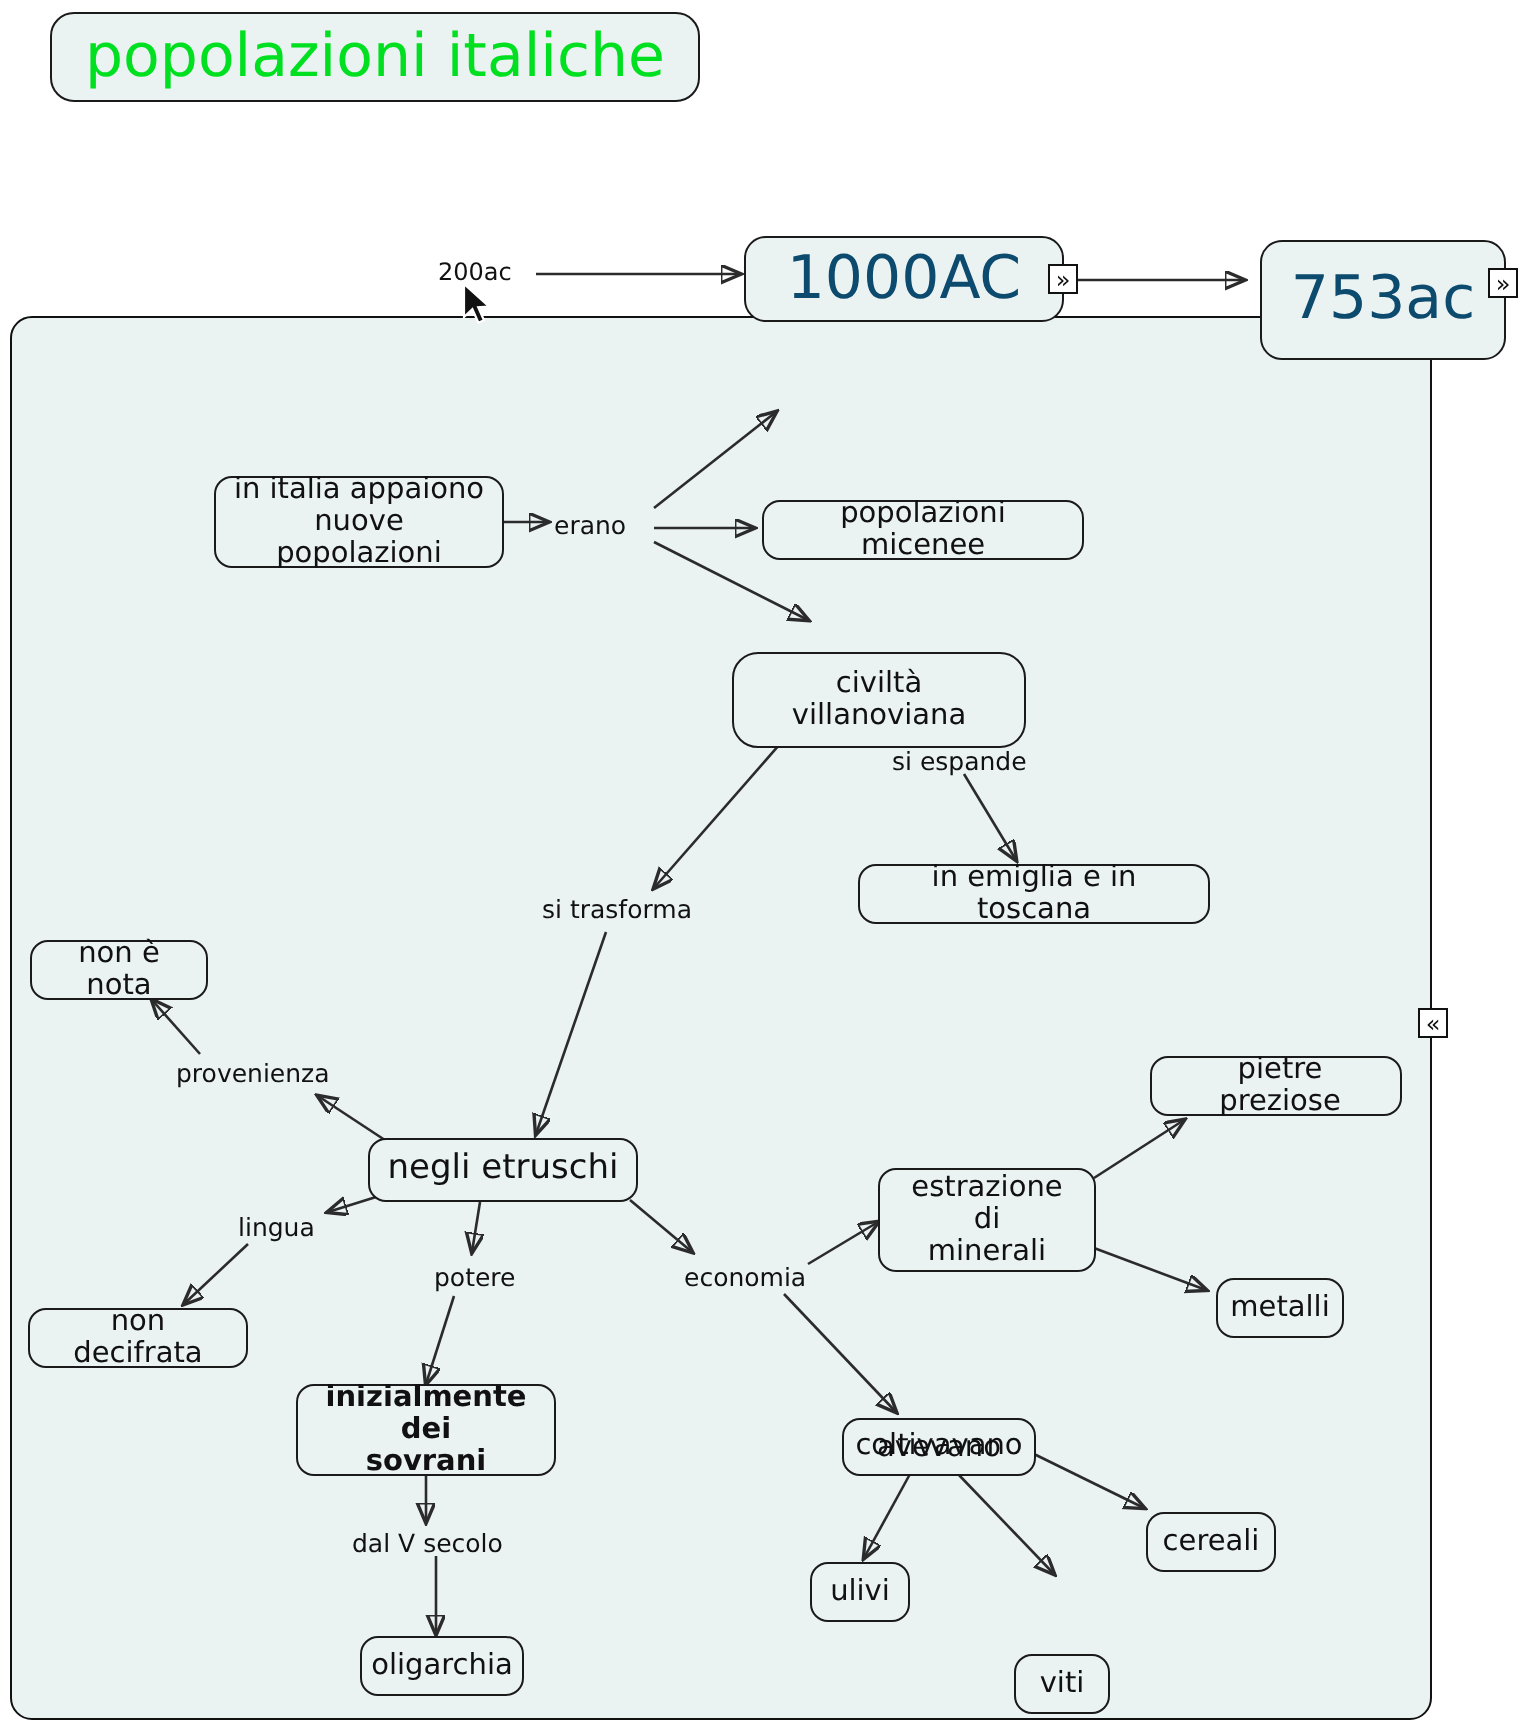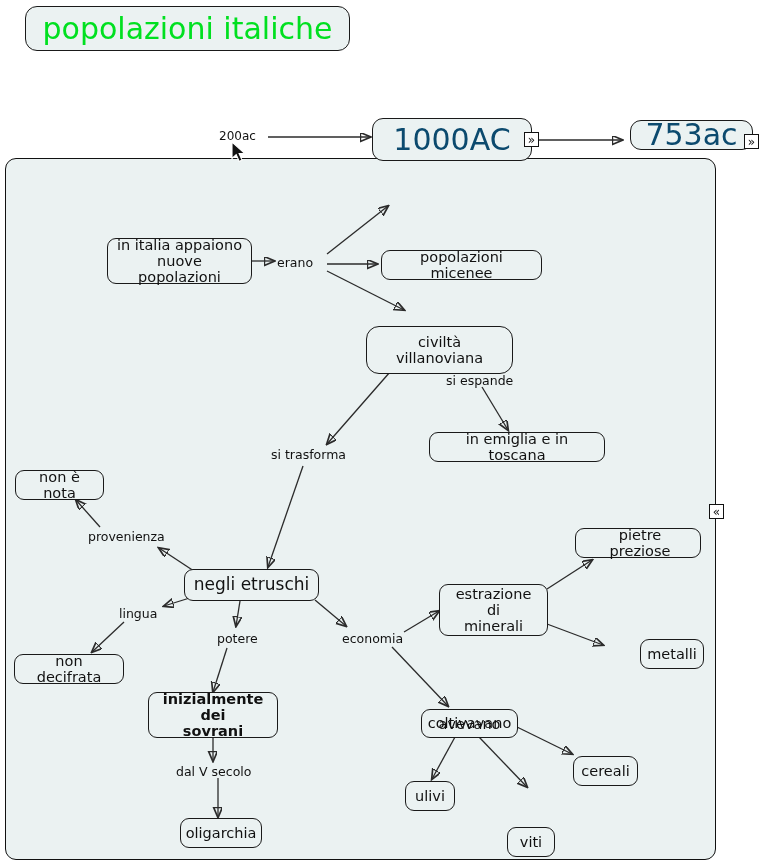--- a/index.html
+++ b/index.html
@@ -166,21 +166,21 @@
     <span>200ac</span>
   </div>
 
   <div class="node green" style="left:372px;top:118px;width:160px;height:43px;">
     <span>1000AC</span>
   </div>
   <div class="chev" style="left:524px;top:132px;">
     <span>»</span>
   </div>
 
-  <div class="node green" style="left:630px;top:120px;width:123px;height:30px;">
+  <div class="node green" style="left:630px;top:120px;width:123px;height:60px;">
     <span>753ac</span>
   </div>
   <div class="chev" style="left:744px;top:134px;">
     <span>»</span>
   </div>
 
   <div class="chev" style="left:709px;top:504px;">
     <span>«</span>
   </div>
 
@@ -225,21 +225,21 @@
 
   <div class="node" style="left:439px;top:584px;width:109px;height:52px;">
     <span>estrazione di
 minerali</span>
   </div>
 
   <div class="node" style="left:575px;top:528px;width:126px;height:30px;padding-left:12px;">
     <span>pietre preziose</span>
   </div>
 
-  <div class="node" style="left:608px;top:639px;width:64px;height:30px;margin-left:32px;">
+  <div class="node" style="left:608px;top:639px;width:64px;height:30px;">
     <span>metalli</span>
   </div>
 
   <div class="node" style="left:421px;top:709px;width:97px;height:29px;">
     <span class="overlapwrap">
       <span>coltivavano</span>
       <span class="over">avevano</span>
     </span>
   </div>
 

